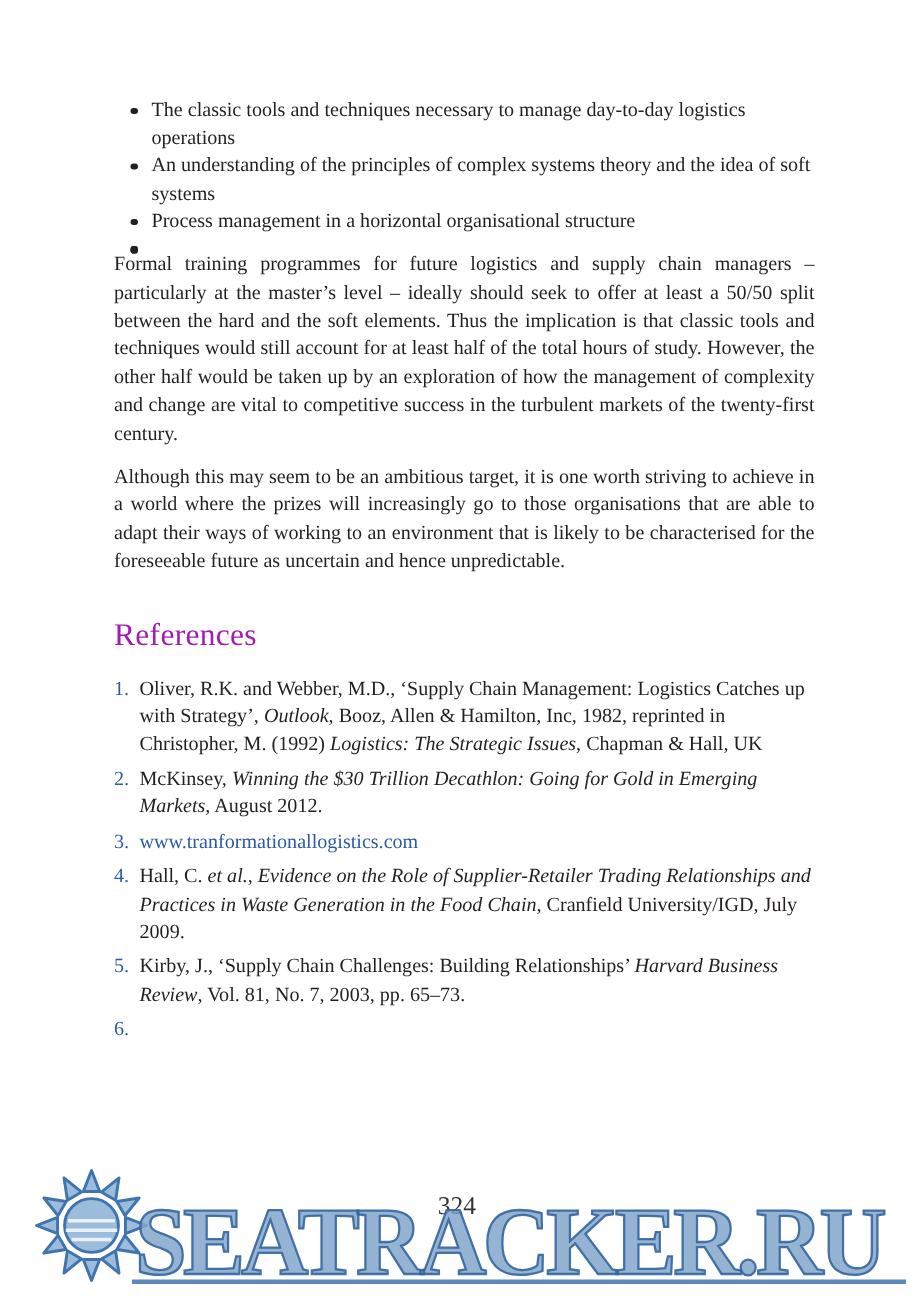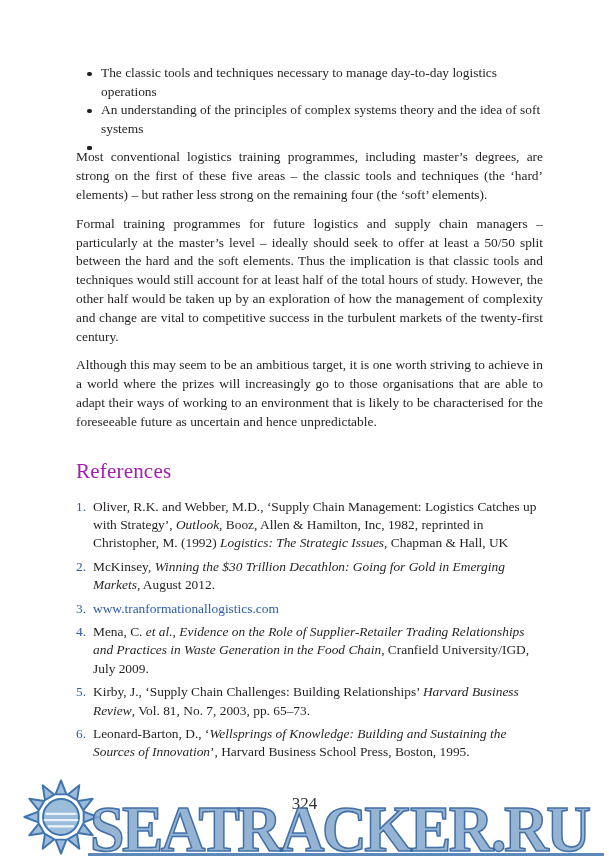--- a/index.html
+++ b/index.html
@@ -64,37 +64,37 @@
   .wm-sun { position:absolute; left:22px; bottom:0; width:78px; height:78px; }
 </style>
 </head>
 <body>
 
 <div class="page">
 
   <ul class="bullet-list">
     <li><span class="bullet-dot"></span><span>The classic tools and techniques necessary to manage day-to-day logistics operations</span></li>
     <li><span class="bullet-dot"></span><span>An understanding of the principles of complex systems theory and the idea of soft systems</span></li>
+    <li><span class="bullet-dot"></span><span>Process management in a horizontal organisational structure</span></li>
     <li><span class="bullet-dot"></span></li>
     <li><span class="bullet-dot"></span></li>
   </ul>
 
-  <p class="para">Most conventional logistics training programmes, including master’s degrees, are strong on the first of these five areas – the classic tools and techniques (the ‘hard’ elements) – but rather less strong on the remaining four (the ‘soft’ elements).</p>
   <p class="para">Formal training programmes for future logistics and supply chain managers – particularly at the master’s level – ideally should seek to offer at least a 50/50 split between the hard and the soft elements. Thus the implication is that classic tools and techniques would still account for at least half of the total hours of study. However, the other half would be taken up by an exploration of how the management of complexity and change are vital to competitive success in the turbulent markets of the twenty-first century.</p>
   <p class="para">Although this may seem to be an ambitious target, it is one worth striving to achieve in a world where the prizes will increasingly go to those organisations that are able to adapt their ways of working to an environment that is likely to be characterised for the foreseeable future as uncertain and hence unpredictable.</p>
 
   <h2 class="refs-heading">References</h2>
 
   <div class="refs">
       <div class="ref-item"><span class="ref-num">1.</span><span><span>Oliver, R.K. and Webber, M.D., ‘Supply Chain Management: Logistics Catches up with Strategy’, </span><span class="italic">Outlook</span><span>, Booz, Allen &amp; Hamilton, Inc, 1982, reprinted in Christopher, M. (1992) </span><span class="italic">Logistics: The Strategic Issues</span><span>, Chapman &amp; Hall, UK</span></span></div>
       <div class="ref-item"><span class="ref-num">2.</span><span><span>McKinsey, </span><span class="italic">Winning the $30 Trillion Decathlon: Going for Gold in Emerging Markets,</span><span> August 2012.</span></span></div>
       <div class="ref-item"><span class="ref-num">3.</span><span><a href="#" class="ref-link">www.tranformationallogistics.com</a></span></div>
-      <div class="ref-item"><span class="ref-num">4.</span><span><span>Mena, C. </span><span class="italic">et al.</span><span>, </span><span class="italic">Evidence on the Role of Supplier-Retailer Trading Relationships and Practices in Waste Generation in the Food Chain</span><span>, Cranfield University/IGD, July 2009.</span></span></div>
+      <div class="ref-item"><span class="ref-num">4.</span><span><span>Hall, C. </span><span class="italic">et al.</span><span>, </span><span class="italic">Evidence on the Role of Supplier-Retailer Trading Relationships and Practices in Waste Generation in the Food Chain</span><span>, Cranfield University/IGD, July 2009.</span></span></div>
       <div class="ref-item"><span class="ref-num">5.</span><span><span>Kirby, J., ‘Supply Chain Challenges: Building Relationships’ </span><span class="italic">Harvard Business Review</span><span>, Vol. 81, No. 7, 2003, pp. 65–73.</span></span></div>
-      <div class="ref-item"><span class="ref-num">6.</span><span><span>Leonard-Barton, D., ‘</span><span class="italic">Wellsprings of Knowledge: Building and Sustaining the Sources of Innovation</span><span>’, Harvard Business School Press, Boston, 1995.</span></span></div>
+      <div class="ref-item"><span class="ref-num">6.</span></div>
     </div>
 
 </div>
 
 <div class="page-number">324</div>
 
 <div class="watermark">
   <svg class="wm-sun" viewBox="0 0 100 100" aria-hidden="true">
     <g fill="#9cbcdc" stroke="#3f74ad" stroke-width="2.5" stroke-linejoin="round">
       <polygon points="50,3 43,21 57,21" transform="rotate(0 50 50)"></polygon>

